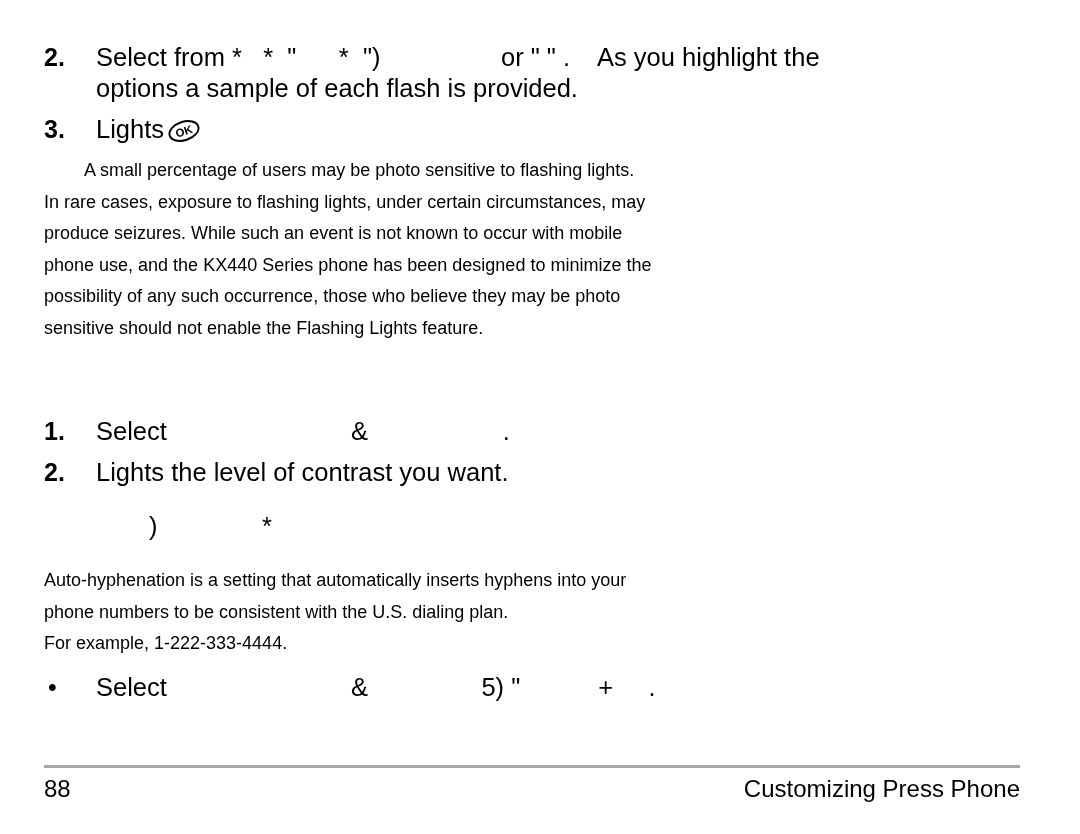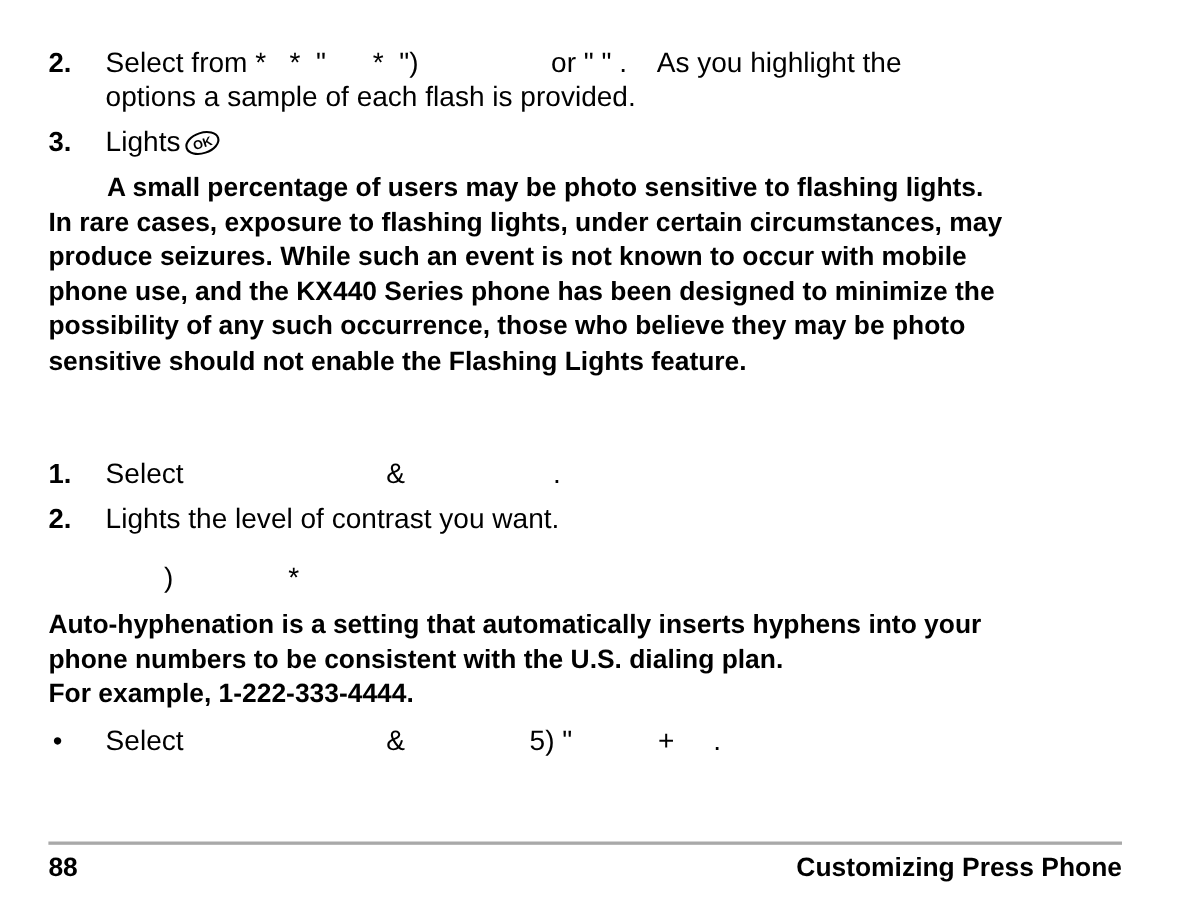--- a/index.html
+++ b/index.html
@@ -44,24 +44,23 @@
     padding-left: 4px;
     box-sizing: border-box;
   }
   .item-body {
     flex: 1 1 auto;
     white-space: pre-wrap;
   }
 
   
   .para {
-    font-size: 24px;
+    font-size: 18px;
     line-height: 31.5px;
     white-space: pre-wrap;
-    font-weight: bold;
   }
 
   
   .okkey {
     display: inline-block;
     vertical-align: -5px;
     margin: 0 3px;
     width: 34px;
     height: 24px;
   }
@@ -94,21 +93,20 @@
   .footer {
     position: absolute;
     left: 44px;
     top: 774px;
     width: 976px;
     display: flex;
     justify-content: space-between;
     align-items: baseline;
     font-size: 24px;
     line-height: 30px;
-    font-weight: bold;
   }
 </style>
 </head>
 <body>
 
 <div id="page">
   <div class="content">
 
     <div class="list-item" style="margin-top:42px;">
       <div class="marker">2.</div>
@@ -144,21 +142,21 @@
     <div class="list-item" style="margin-top:10px;">
       <div class="marker">2.</div>
       <div class="item-body">Lights the level of contrast you want.</div>
     </div>
 
     <div class="glyph-line" style="margin-top:24px;">
       <span style="left:105px;">)</span>
       <span style="left:218px;">*</span>
     </div>
 
-    <div class="para" style="margin-top:0;">Auto-hyphenation is a setting that automatically inserts hyphens into your
+    <div class="para" style="margin-top:13px;">Auto-hyphenation is a setting that automatically inserts hyphens into your
 phone numbers to be consistent with the U.S. dialing plan.
 For example, 1-222-333-4444.</div>
 
     <div class="list-item" style="margin-top:12px;">
       <div class="marker bullet">•</div>
       <div class="item-body">Select                          &amp;                5) "           +     .</div>
     </div>
 
   </div>
 

